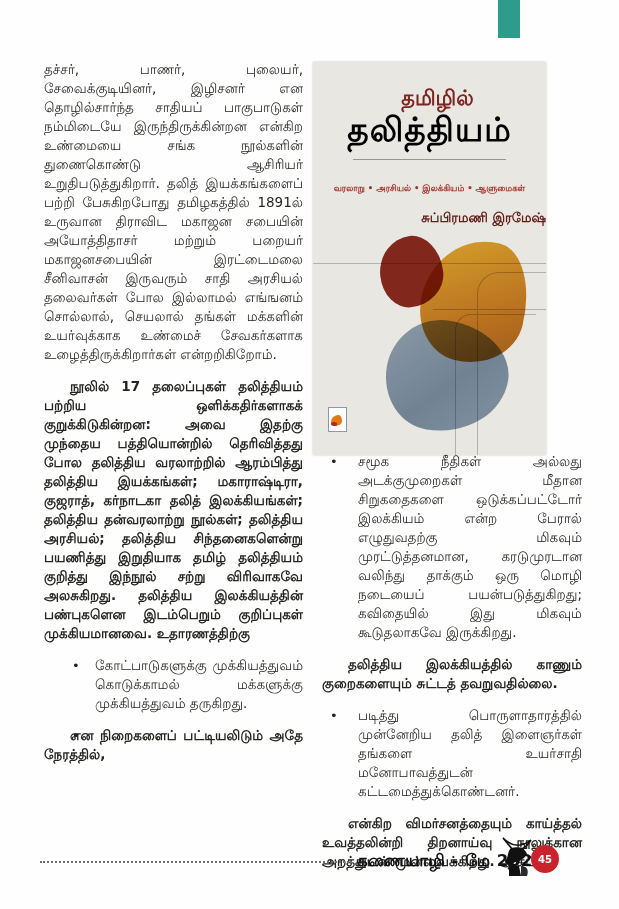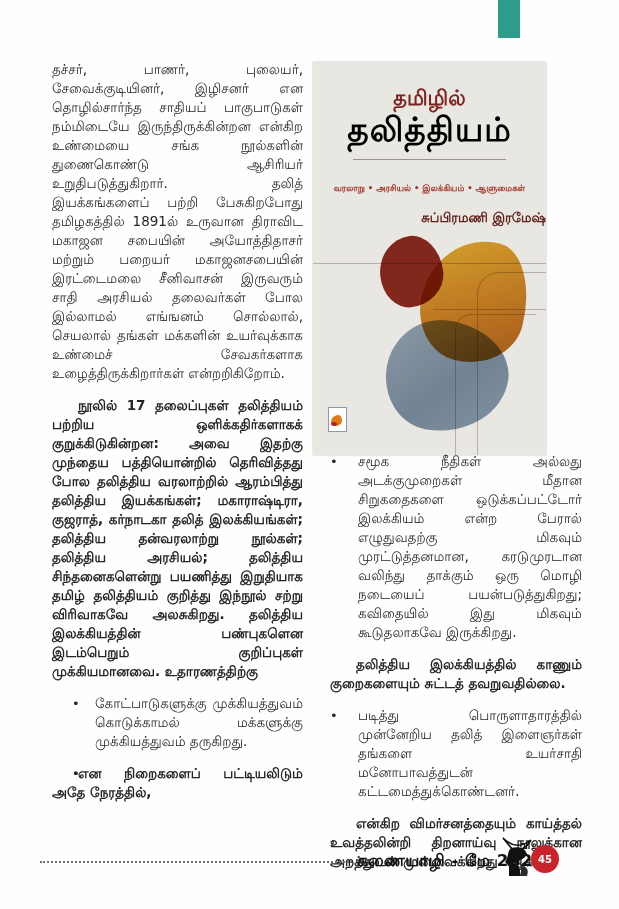--- a/index.html
+++ b/index.html
@@ -6,33 +6,33 @@
   .page{
     position:relative;width:619px;height:909px;background:#fefefe;
     font-family:"DejaVu Sans",sans-serif;color:#262522;overflow:hidden;
   }
   
   .green-tab{position:absolute;left:498px;top:0;width:22px;height:38px;background:#2e9c8b;}
   
   .col{position:absolute;font-size:13.5px;line-height:19px;text-align:justify;}
   .col-left{left:40px;top:60px;width:263px;}
   .col-right{left:318px;top:452px;width:264px;}
-  .para{margin:0 0 13px 12px;}
+  .para{margin:0 0 13px 4px;}
   .indent{text-indent:26px;font-weight:bold;}
   ul.bullets{list-style:none;margin:0 0 12px 0;padding:0;}
   ul.bullets li{position:relative;padding-left:55px;margin-bottom:13px;}
   .col-right ul.bullets li{padding-left:40px;}
   ul.bullets li .dot{position:absolute;left:32px;top:0;font-size:13px;}
   .col-right ul.bullets li .dot{left:12px;}
   
   .cover{
     position:absolute;left:313px;top:62px;width:233px;height:393px;
     background:#e9e7e2;box-shadow:0 0 2px rgba(0,0,0,.25);overflow:hidden;
   }
-  .cover .t-small{position:absolute;top:24px;left:0;width:100%;text-align:center;
+  .cover .t-small{position:absolute;top:24px;left:8px;width:100%;text-align:center;
     font-size:21px;font-weight:bold;color:#7d2521;}
   .cover .t-large{position:absolute;top:48px;left:0;width:100%;text-align:center;
     font-size:33px;font-weight:bold;color:#000000;letter-spacing:1px;}
   .cover .t-rule{position:absolute;top:97px;left:40px;width:153px;height:1px;background:#9a968f;}
   .cover .t-sub{position:absolute;top:104px;left:0;width:100%;text-align:center;
     font-size:8.5px;color:#a1352a;font-weight:bold;margin-top:17px;}
   .cover .t-author{position:absolute;top:148px;left:0;width:100%;text-align:right;
     font-size:13px;font-weight:bold;color:#63201b;}
   .cline{position:absolute;background:#b6b2ab;}
   .crect{position:absolute;border-left:1px solid #b6b2ab;border-top:1px solid #b6b2ab;}

